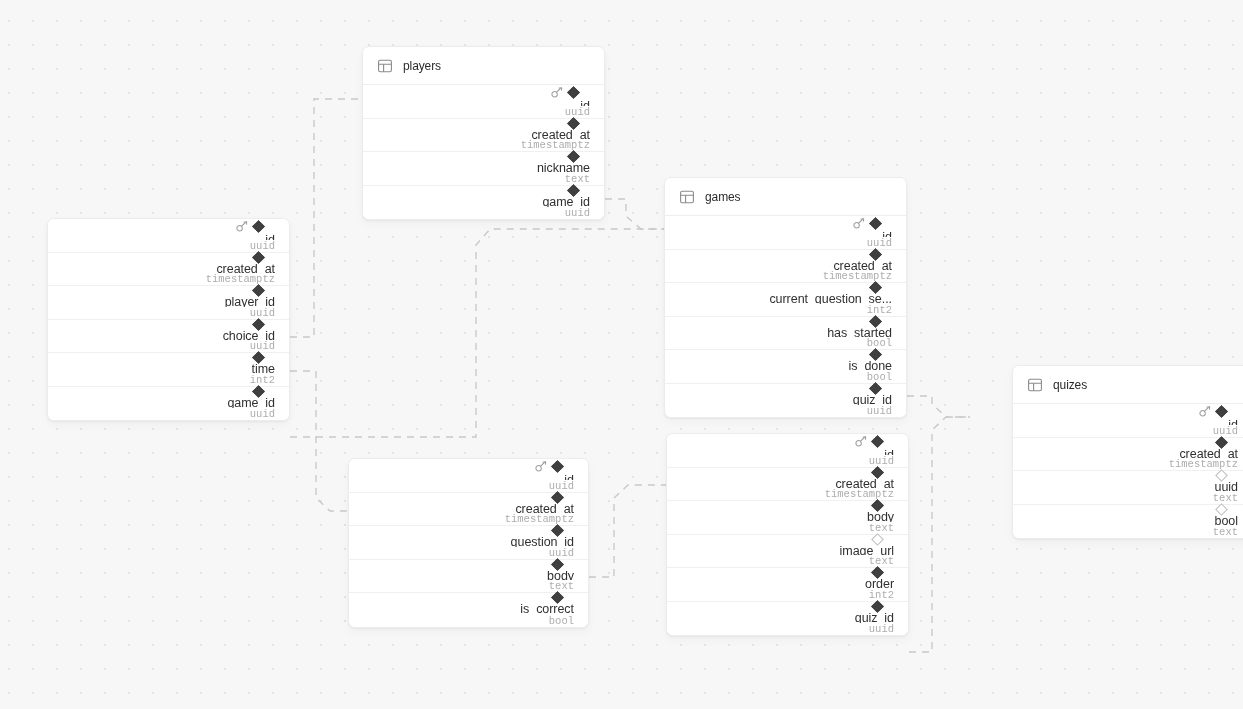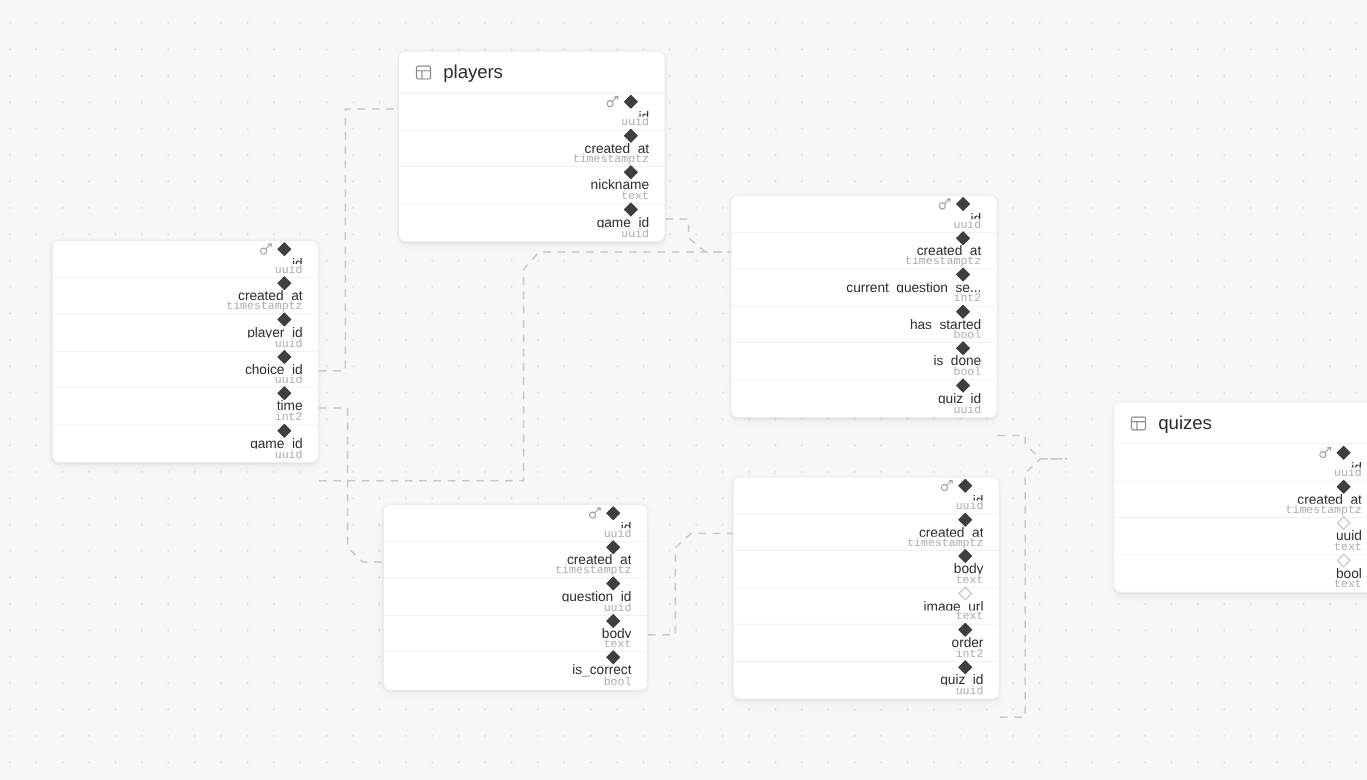--- a/index.html
+++ b/index.html
@@ -43,21 +43,21 @@
   .table-header {
     height: 38px;
     display: flex;
     align-items: center;
     gap: 10px;
     padding: 0 14px;
     background: #ffffff;
     border-bottom: 1px solid #eeeeee;
   }
   .table-title {
-    font-size: 17px;
+    font-size: 12px;
     color: #2b2b2b;
     letter-spacing: -0.1px;
   }
   .tbl-icon { flex: 0 0 auto; display: block; }
 
   .field-row {
     height: 33.5px;
     display: flex;
     align-items: flex-end;
     padding: 0 14px 0 16px;
@@ -214,20 +214,30 @@
         <div class="field-row">
           <span class="marks">
             <span class="key-spacer"></span>
             <span class="diamond solid"></span>
           </span>
           <span class="field-name">game_id</span>
           <span class="field-type">uuid</span>
         </div>
       </div>
       <div class="table-node" style="left: 664px; top: 177px; width: 243px;">
+        <div class="table-header">
+          <svg width="16" height="16" viewBox="0 0 16 16" class="tbl-icon">
+            <g fill="none" stroke="#8a8a8a" stroke-width="1.1">
+              <rect x="1.6" y="2.2" width="12.8" height="11.6" rx="1.6"></rect>
+              <line x1="1.6" y1="6.3" x2="14.4" y2="6.3"></line>
+              <line x1="6.6" y1="6.3" x2="6.6" y2="13.8"></line>
+            </g>
+          </svg>
+          <span class="table-title">games</span>
+        </div>
         <div class="field-row">
           <span class="marks">
             <svg width="14" height="14" viewBox="0 0 14 14" class="key-icon">
               <g fill="none" stroke="#9e9e9e" stroke-width="1.05" stroke-linecap="round">
                 <circle cx="4.6" cy="9.2" r="2.7"></circle>
                 <path d="M6.6 7.2 L11.4 2.5 M9.0 3.0 L11.9 3.2 M11.4 2.5 L11.6 5.3"></path>
               </g>
             </svg>
             <span class="diamond solid"></span>
           </span>

